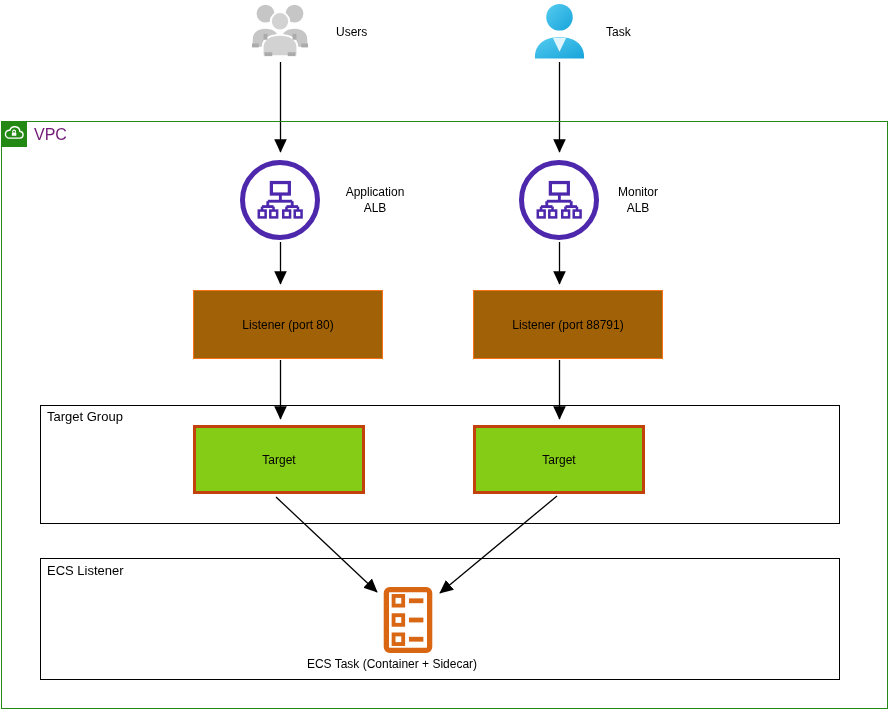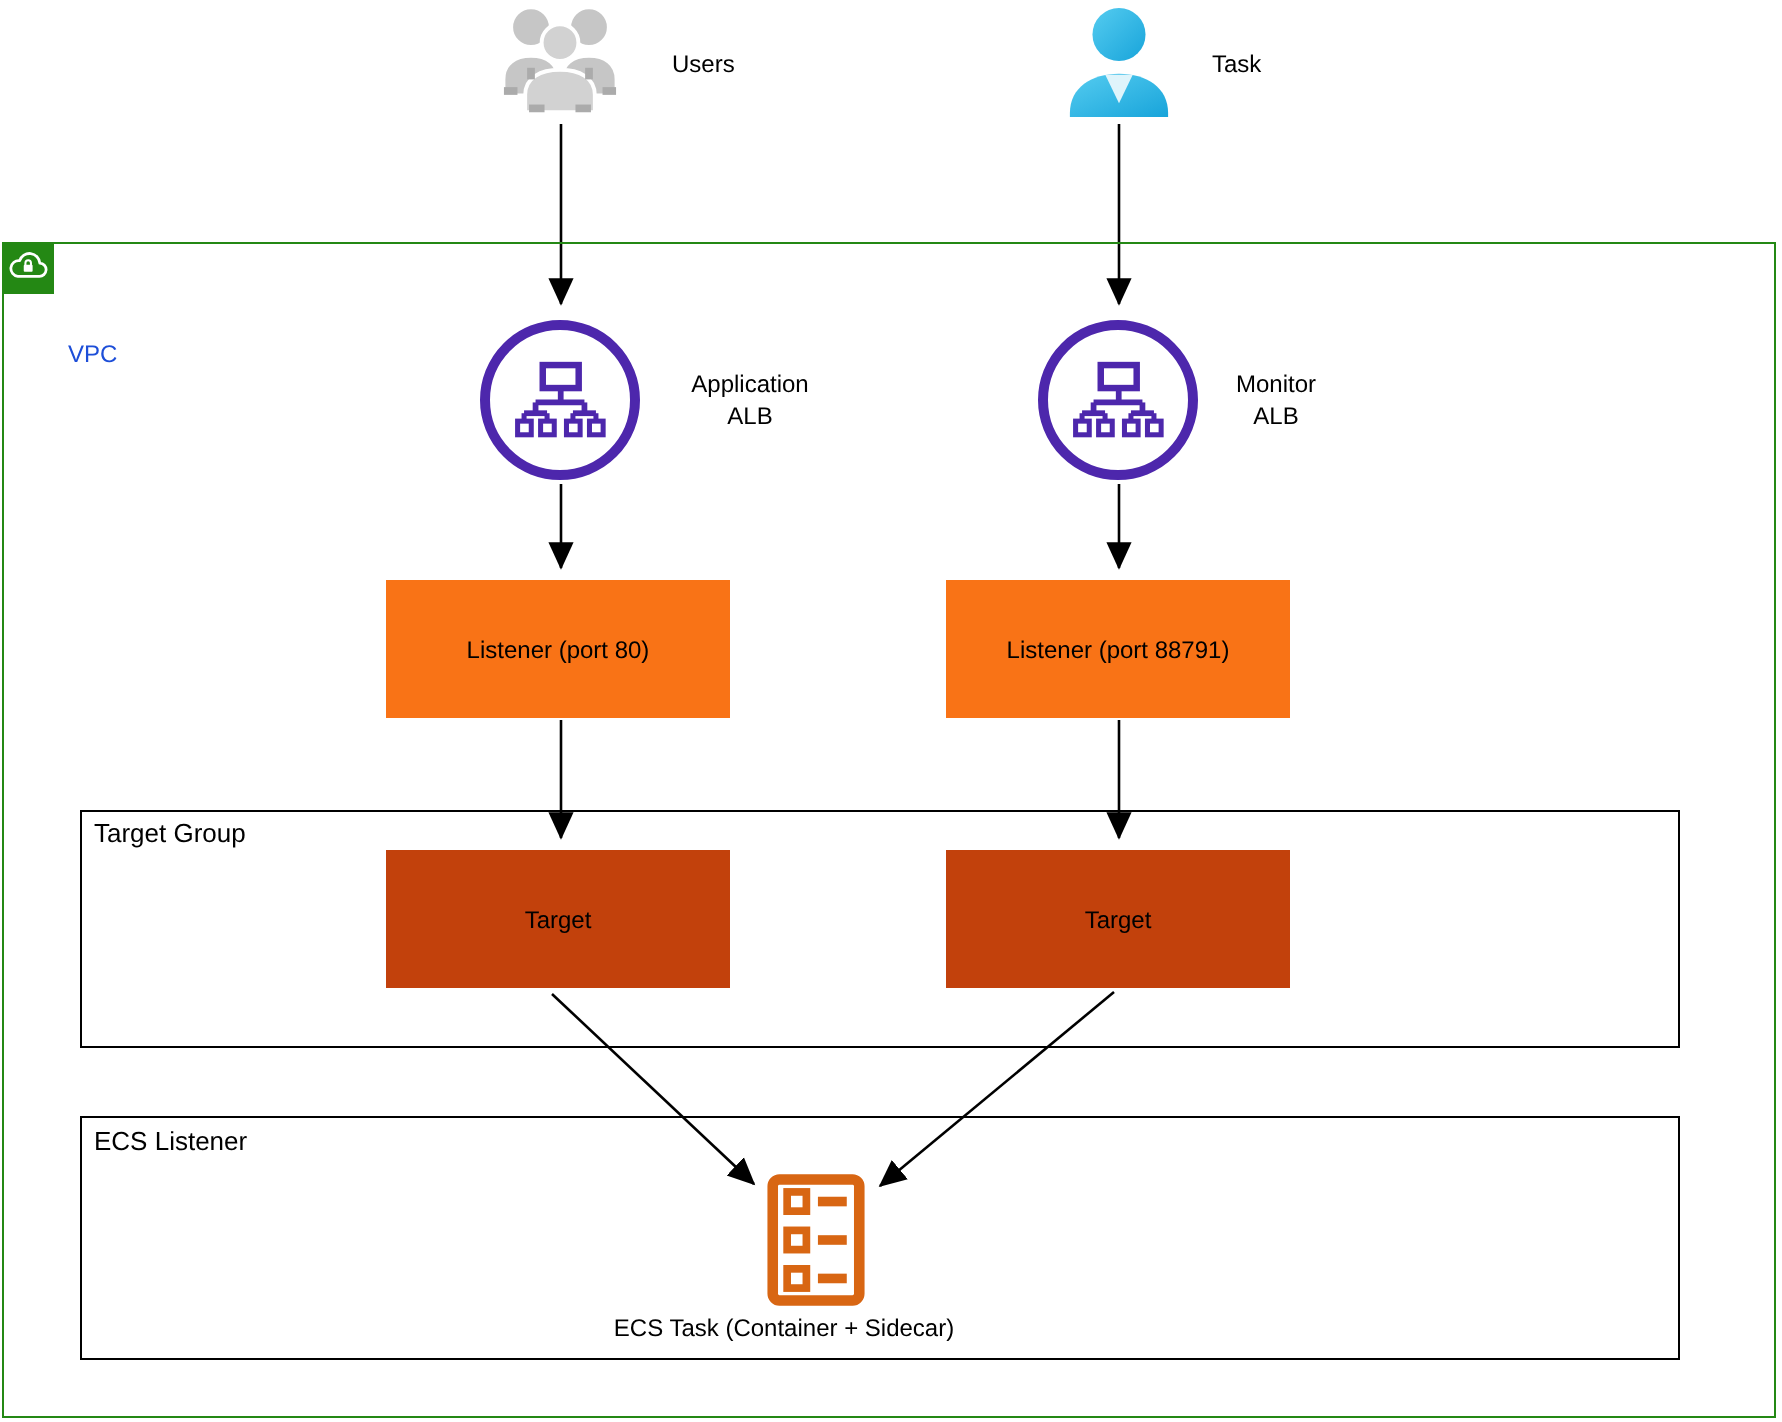--- a/index.html
+++ b/index.html
@@ -7,27 +7,27 @@
     position:relative;width:891px;height:711px;background:#ffffff;overflow:hidden;
     font-family:"Liberation Sans",sans-serif;font-size:12px;color:#000;
   }
   .abs{position:absolute;}
   .edges{position:absolute;left:0;top:0;width:891px;height:711px;pointer-events:none;}
   .lbl{position:absolute;white-space:nowrap;color:#000;}
   .lbl.center{text-align:center;}
   
   .vpc-box{position:absolute;left:1px;top:121px;width:887px;height:588px;border:1px solid #248814;box-sizing:border-box;background:transparent;}
   .vpc-icon{position:absolute;left:1px;top:121px;width:26px;height:26px;background:#248814;display:flex;align-items:center;justify-content:center;}
-  .vpc-label{position:absolute;left:34px;top:126px;color:#1d4ed8;font-size:12px;margin-top:44px;}
+  .vpc-label{position:absolute;left:34px;top:126px;color:#701a75;font-size:16px;}
   
   .alb-circle{position:absolute;width:80px;height:80px;border:5px solid #4D27AC;border-radius:50%;box-sizing:border-box;background:#fff;display:flex;align-items:center;justify-content:center;}
   
   .node{position:absolute;display:flex;align-items:center;justify-content:center;text-align:center;box-sizing:border-box;}
-  .listener{width:172px;height:69px;background:#f97316;border:1px solid #f97316;}
-  .target{width:172px;height:69px;background:#c2410c;border:3px solid #c2410c;}
+  .listener{width:190px;height:69px;background:#a16207;border:1px solid #f97316;}
+  .target{width:172px;height:69px;background:#84cc16;border:3px solid #c2410c;}
   .group-box{position:absolute;border:1px solid #000;background:transparent;box-sizing:border-box;}
   .group-label{position:absolute;font-size:13px;color:#000;}
   .two-line{line-height:16px;}
 </style>
 </head>
 <body>
 
 <div class="canvas">
 
   <svg class="edges" xmlns="http://www.w3.org/2000/svg">

